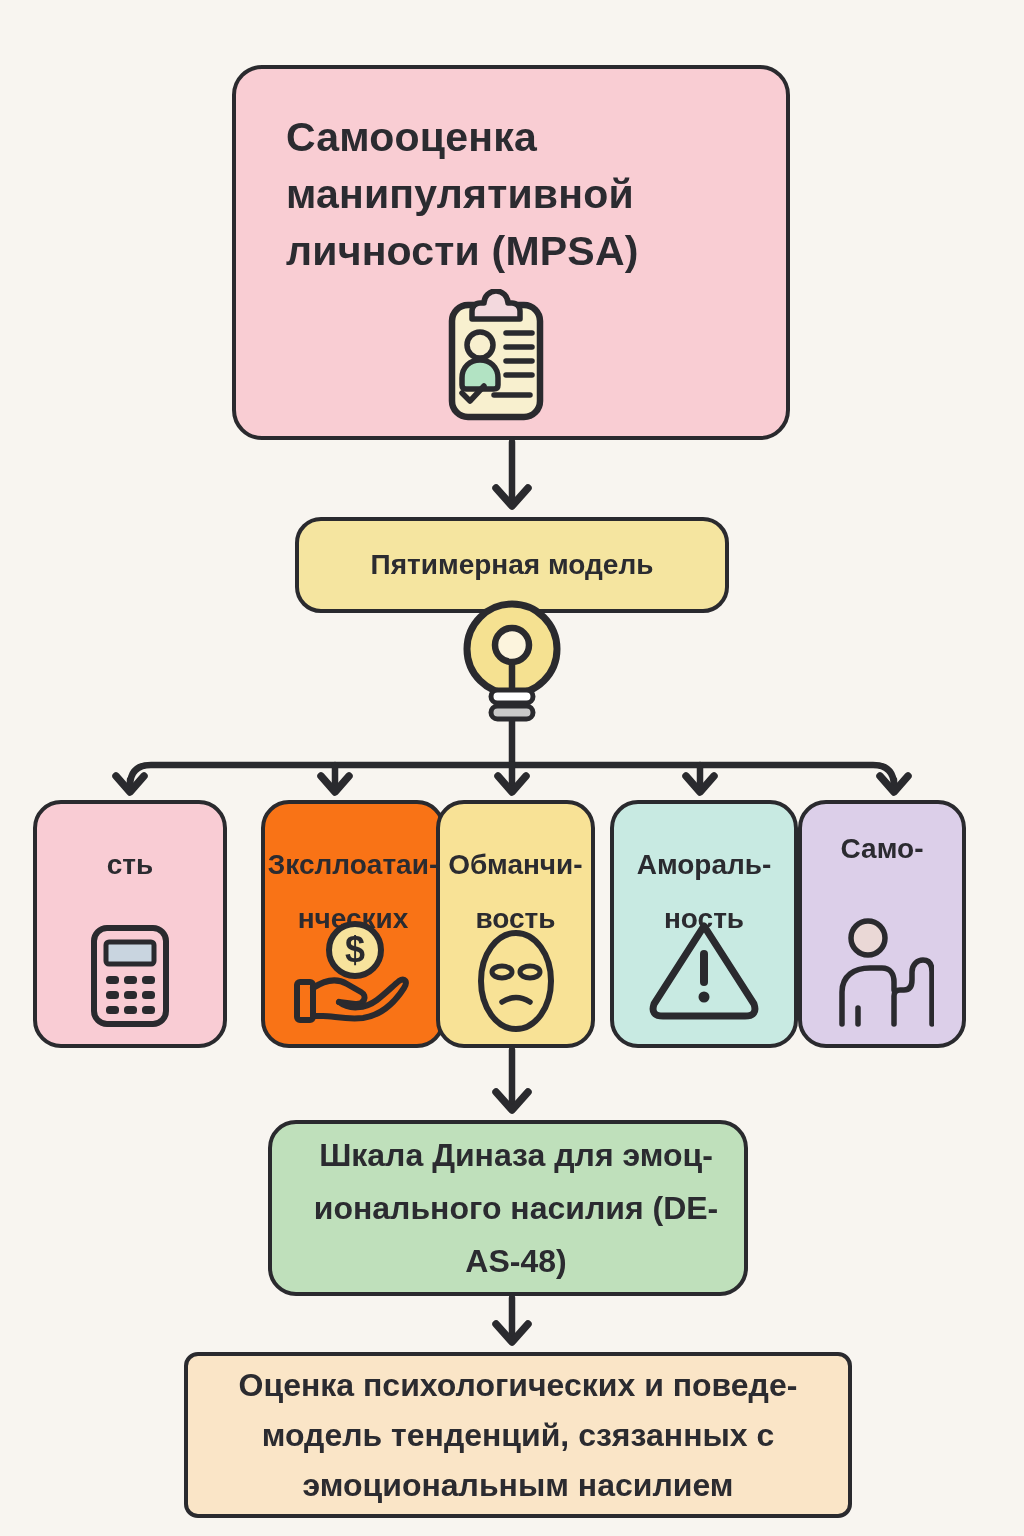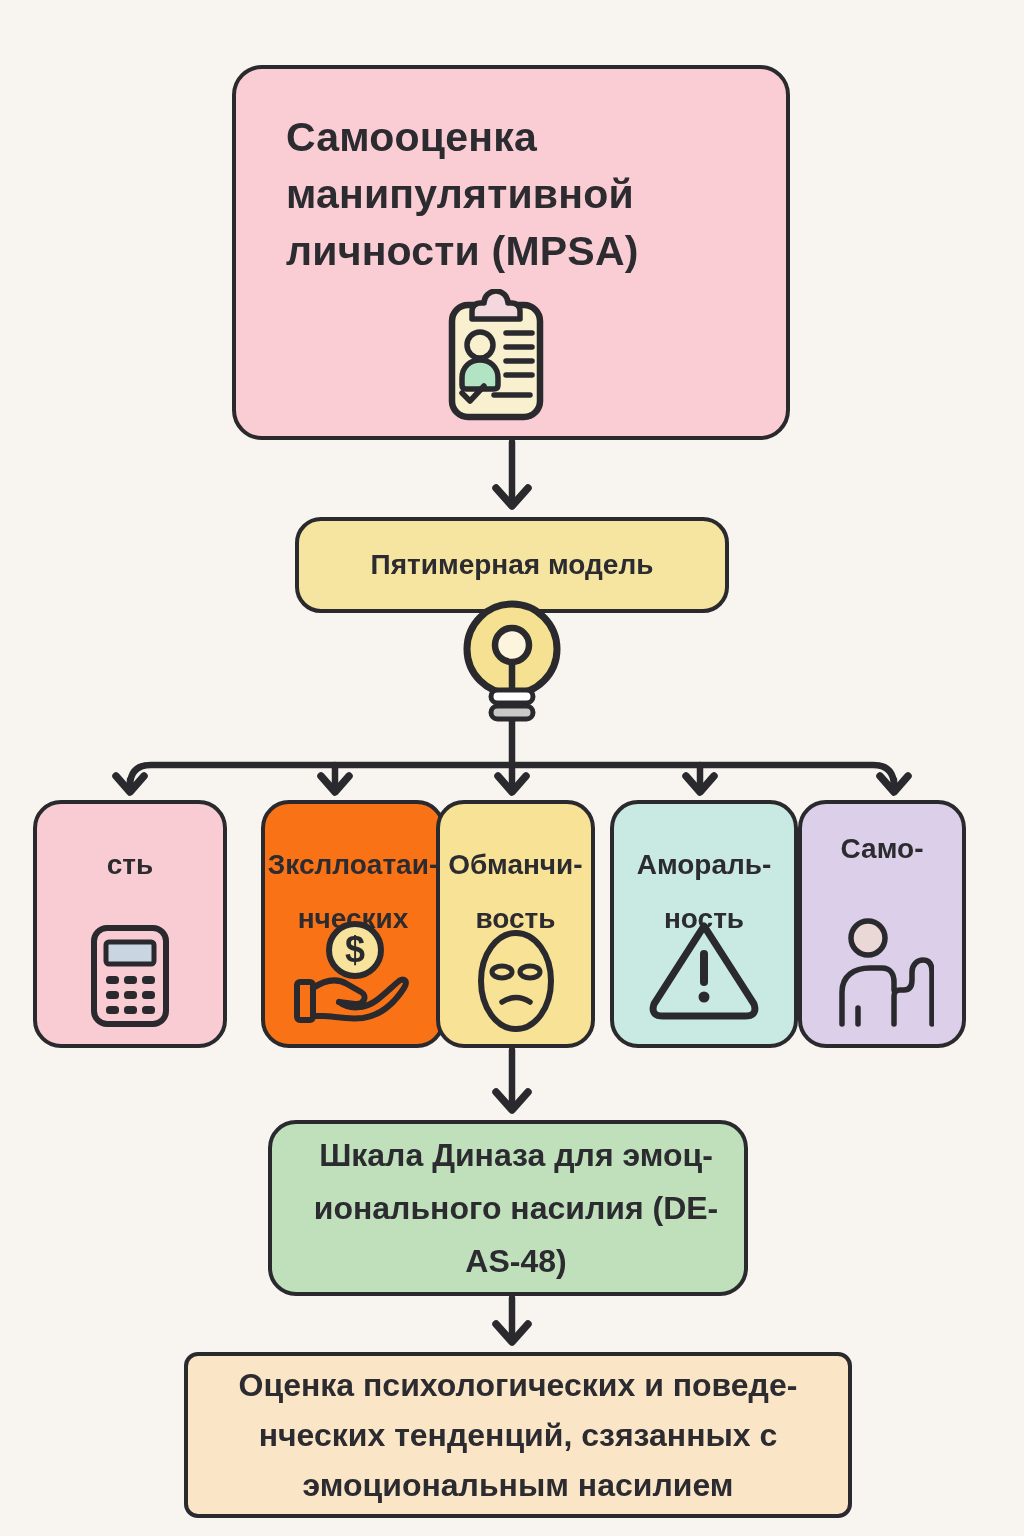--- a/index.html
+++ b/index.html
@@ -216,17 +216,17 @@
   </div>
 
   <div class="box scale-box">
     <div>Шкала Диназа для эмоц-</div>
     <div>ионального насилия (DE-</div>
     <div>AS-48)</div>
   </div>
 
   <div class="box outcome-box">
     <div>Оценка психологических и поведе-</div>
-    <div>нческих тенденций, сзязанных с</div>
+    <div>модель тенденций, сзязанных с</div>
     <div>эмоциональным насилием</div>
   </div>
 
 </div>
 
 </body></html>

